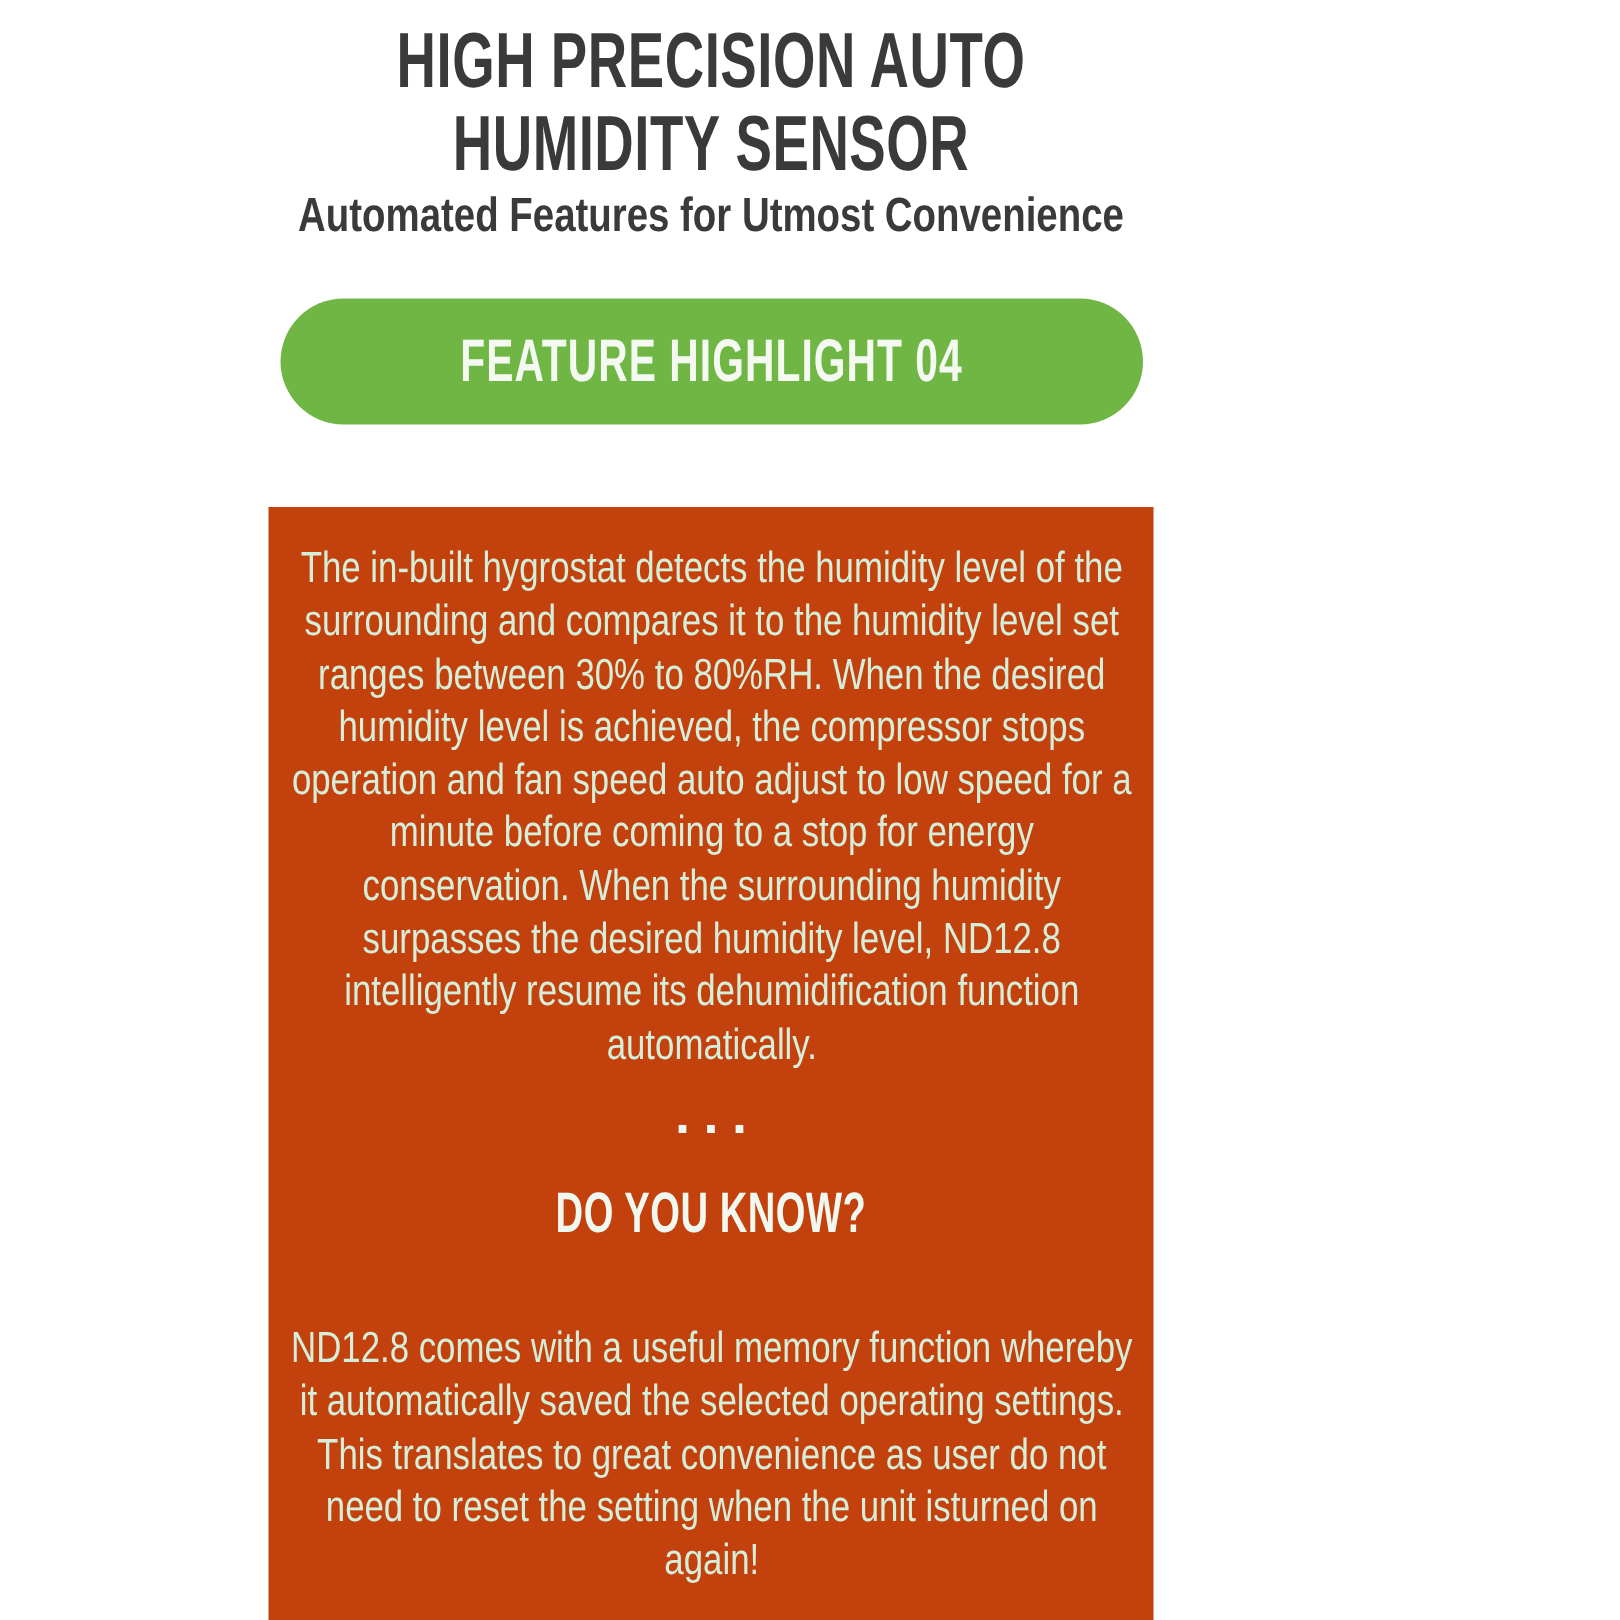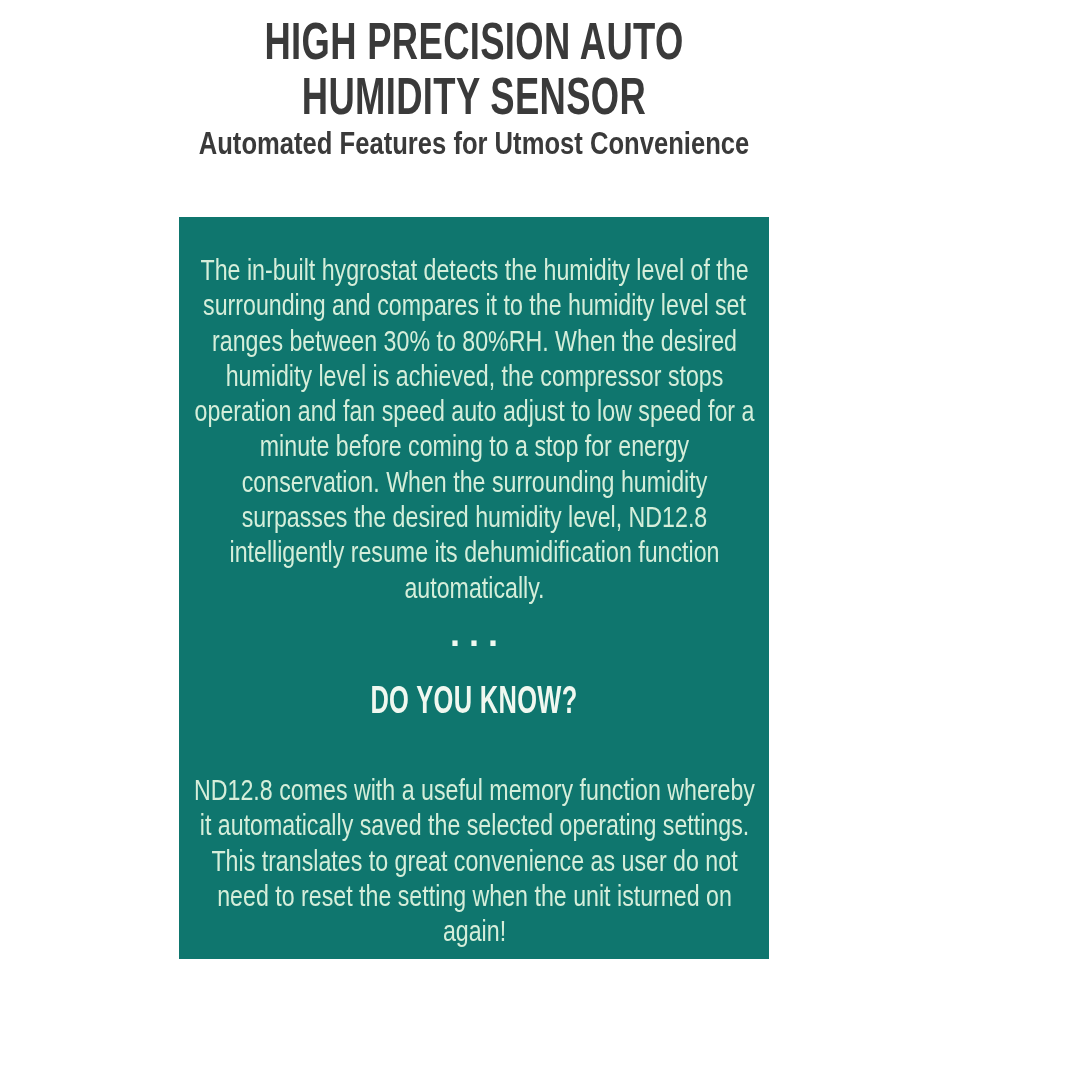--- a/index.html
+++ b/index.html
@@ -48,22 +48,22 @@
     font-weight: bold;
     color: #f4faf1;
     transform: scaleX(0.68);
     letter-spacing: 1px;
     white-space: nowrap;
   }
   .card {
     width: 590px;
     height: 742px;
     margin: 55px auto 0 auto;
-    background: #0f766e;
-    padding-top: 36px;
+    background: #c2410c;
+    padding-top: 24px;
     box-sizing: border-box;
     overflow: hidden;
   }
   .card-paragraph {
     width: 725px;
     margin: 0 0 0 -67.5px;
     transform: scaleX(0.80);
     transform-origin: 50% 0;
     font-size: 29px;
     line-height: 35.3px;
@@ -99,20 +99,23 @@
 </head>
 <body>
 
 <div class="canvas">
 
   <h1 class="title">HIGH PRECISION AUTO
 HUMIDITY SENSOR</h1>
 
   <h2 class="subtitle">Automated Features for Utmost Convenience</h2>
 
+  <div class="badge">
+    <span class="badge-label">FEATURE HIGHLIGHT 04</span>
+  </div>
 
   <div class="card">
 
     <div class="card-paragraph">The in-built hygrostat detects the humidity level of the
 surrounding and compares it to the humidity level set
 ranges between 30% to 80%RH. When the desired
 humidity level is achieved, the compressor stops
 operation and fan speed auto adjust to low speed for a
 minute before coming to a stop for energy
 conservation. When the surrounding humidity

